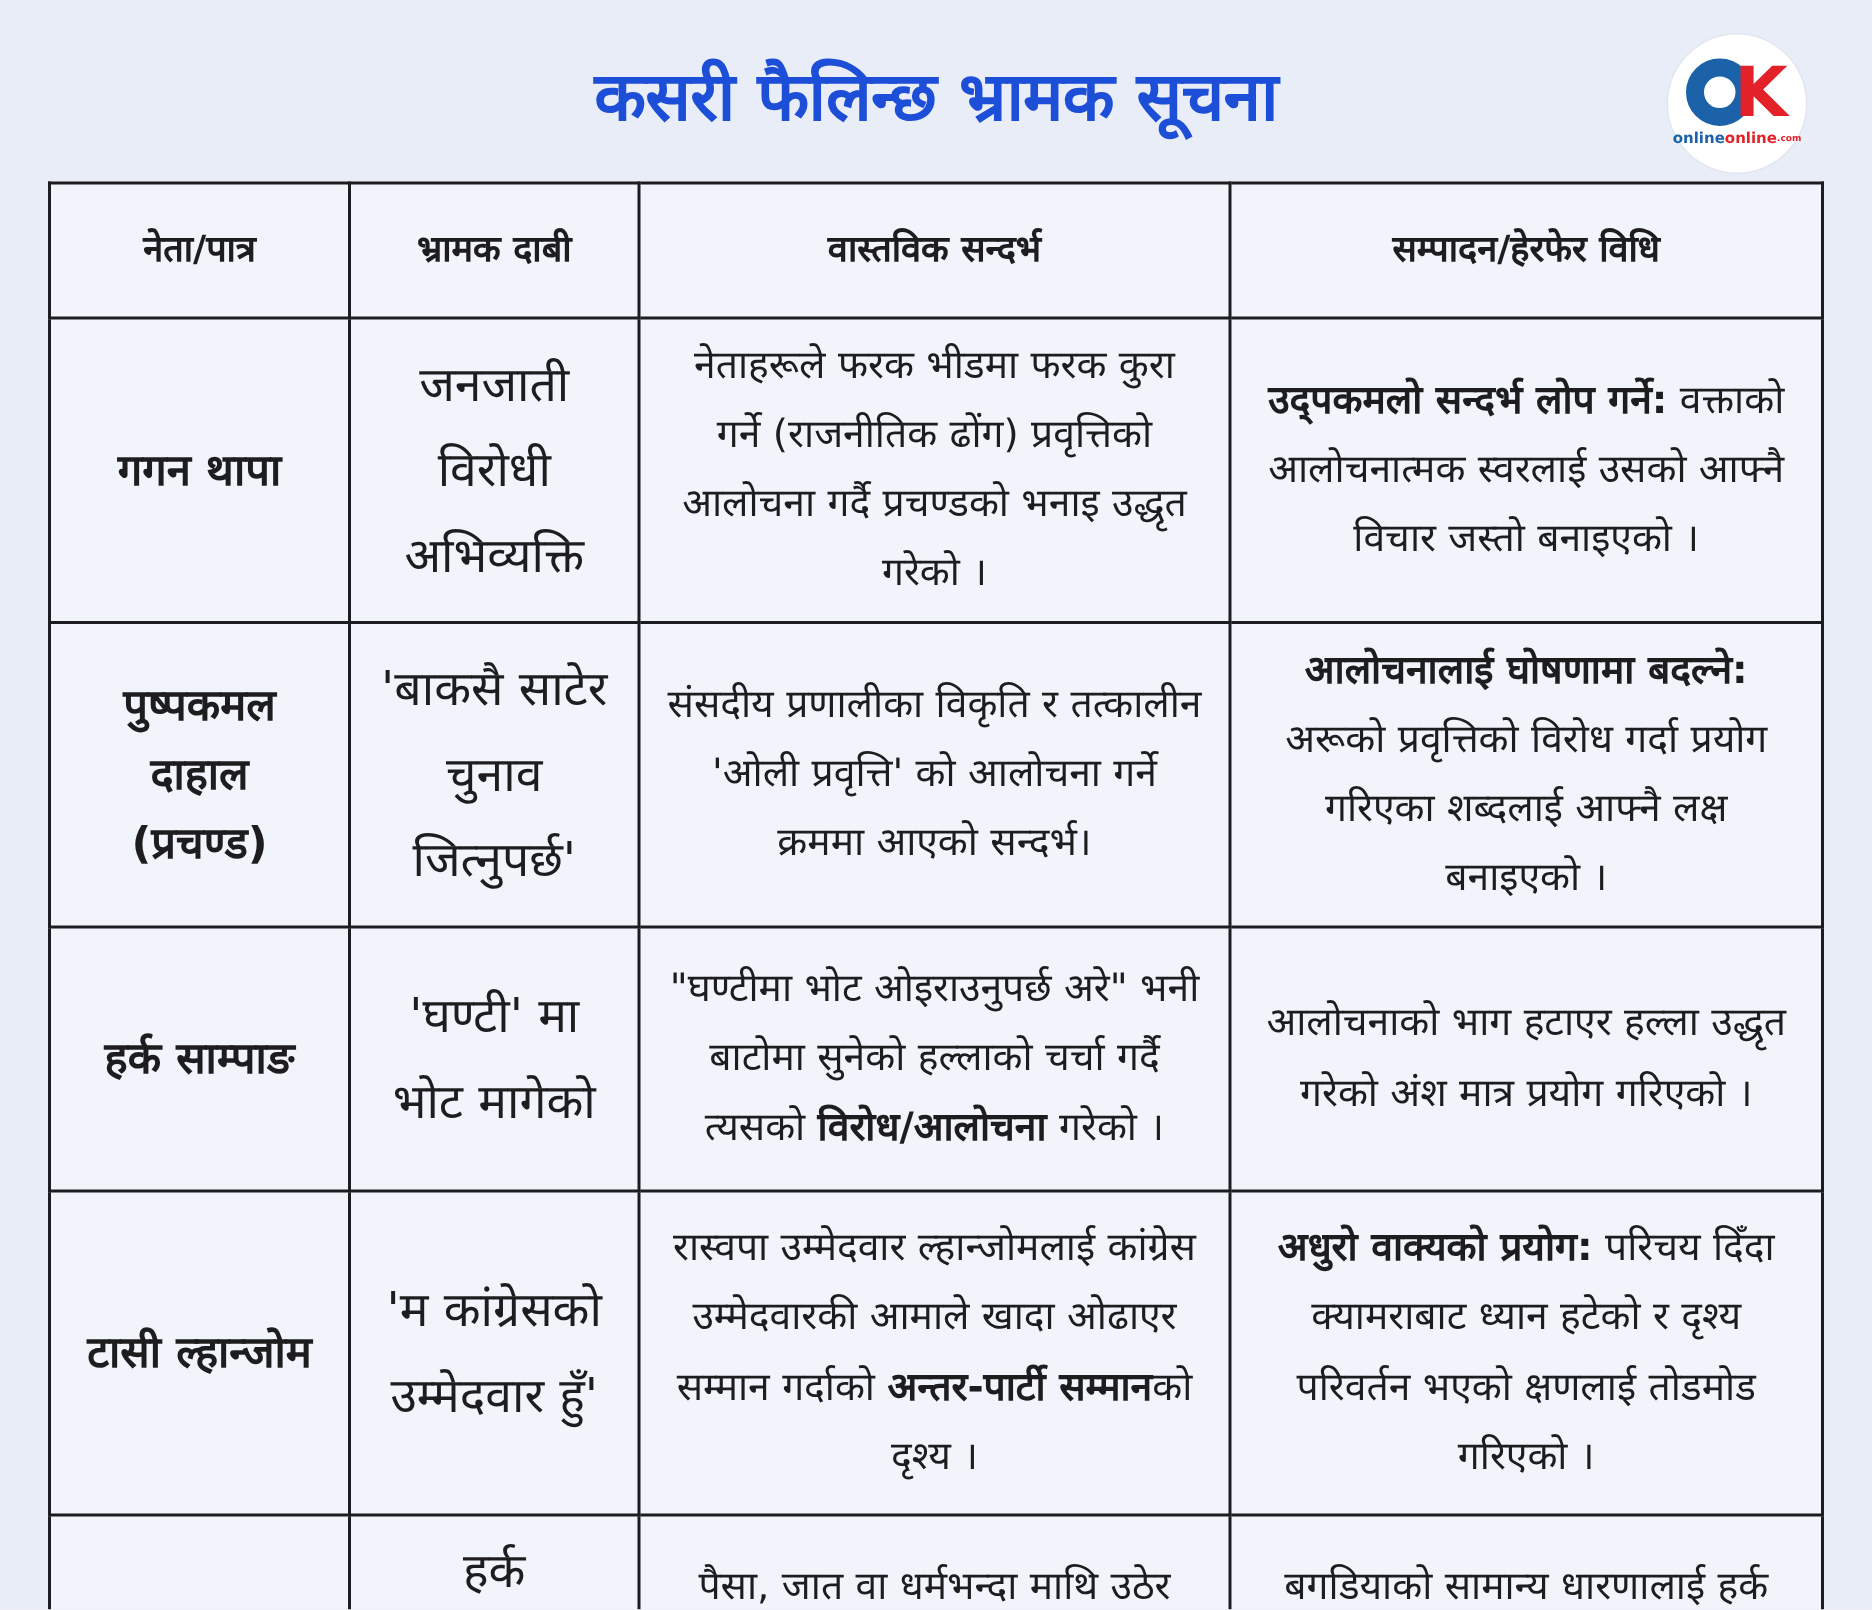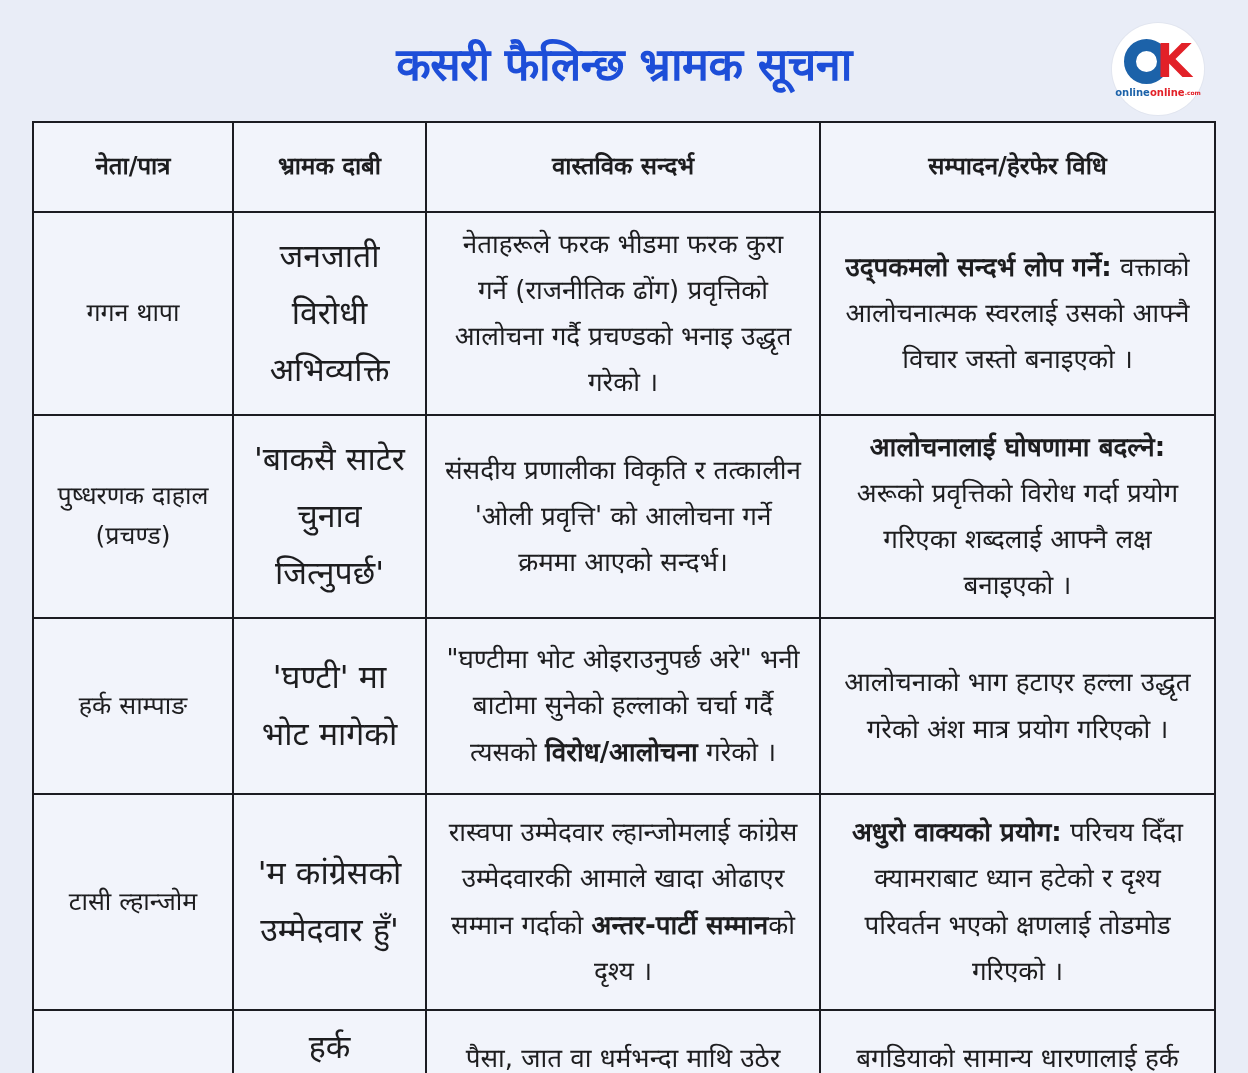--- a/index.html
+++ b/index.html
@@ -65,21 +65,21 @@
     padding:8px 18px;
     color:#1d1d1f;
     word-wrap:break-word;
   }
   .info-table th{
     font-size:24px;font-weight:700;height:72px;line-height:1.4;
   }
   .info-table td{
     font-size:26px;line-height:1.78;
   }
-  td.leader{font-weight:400;font-size:25px;line-height:1.6;border-radius:26px;}
+  td.leader{font-weight:700;font-size:29px;line-height:1.6;border-radius:26px;}
   td.claim{font-size:32px;}
   .seg-bold{font-weight:700;}
   tr.r1 td{height:157px;}
   tr.r2 td{height:152px;}
   tr.r3 td{height:158px;}
   tr.r4 td{height:198px;}
   tr.r5 td{height:156px;}
 </style>
 </head>
 <body>
@@ -112,21 +112,21 @@
       </tr>
     </thead>
     <tbody>
       <tr class="r1">
         <td class="leader">गगन थापा</td>
         <td class="claim">जनजाती विरोधी अभिव्यक्ति</td>
         <td class="context"><span>नेताहरूले फरक भीडमा फरक कुरा गर्ने (राजनीतिक ढोंग) प्रवृत्तिको आलोचना गर्दै प्रचण्डको भनाइ उद्धृत गरेको ।</span></td>
         <td class="method"><span class="seg-bold">उद्पकमलो सन्दर्भ लोप गर्ने:</span><span> वक्ताको आलोचनात्मक स्वरलाई उसको आफ्नै विचार जस्तो बनाइएको ।</span></td>
       </tr>
       <tr class="r2">
-        <td class="leader">पुष्धरणक दाहाल (प्रचण्ड)</td>
+        <td class="leader">पुष्पकमल दाहाल (प्रचण्ड)</td>
         <td class="claim">'बाकसै साटेर चुनाव जित्नुपर्छ'</td>
         <td class="context"><span>संसदीय प्रणालीका विकृति र तत्कालीन 'ओली प्रवृत्ति' को आलोचना गर्ने क्रममा आएको सन्दर्भ।</span></td>
         <td class="method"><span class="seg-bold">आलोचनालाई घोषणामा बदल्ने:</span><span> अरूको प्रवृत्तिको विरोध गर्दा प्रयोग गरिएका शब्दलाई आफ्नै लक्ष बनाइएको ।</span></td>
       </tr>
       <tr class="r3">
         <td class="leader">हर्क साम्पाङ</td>
         <td class="claim">'घण्टी' मा भोट मागेको</td>
         <td class="context"><span>"घण्टीमा भोट ओइराउनुपर्छ अरे" भनी बाटोमा सुनेको हल्लाको चर्चा गर्दै त्यसको </span><span class="seg-bold">विरोध/आलोचना</span><span> गरेको ।</span></td>
         <td class="method"><span>आलोचनाको भाग हटाएर हल्ला उद्धृत गरेको अंश मात्र प्रयोग गरिएको ।</span></td>
       </tr>

